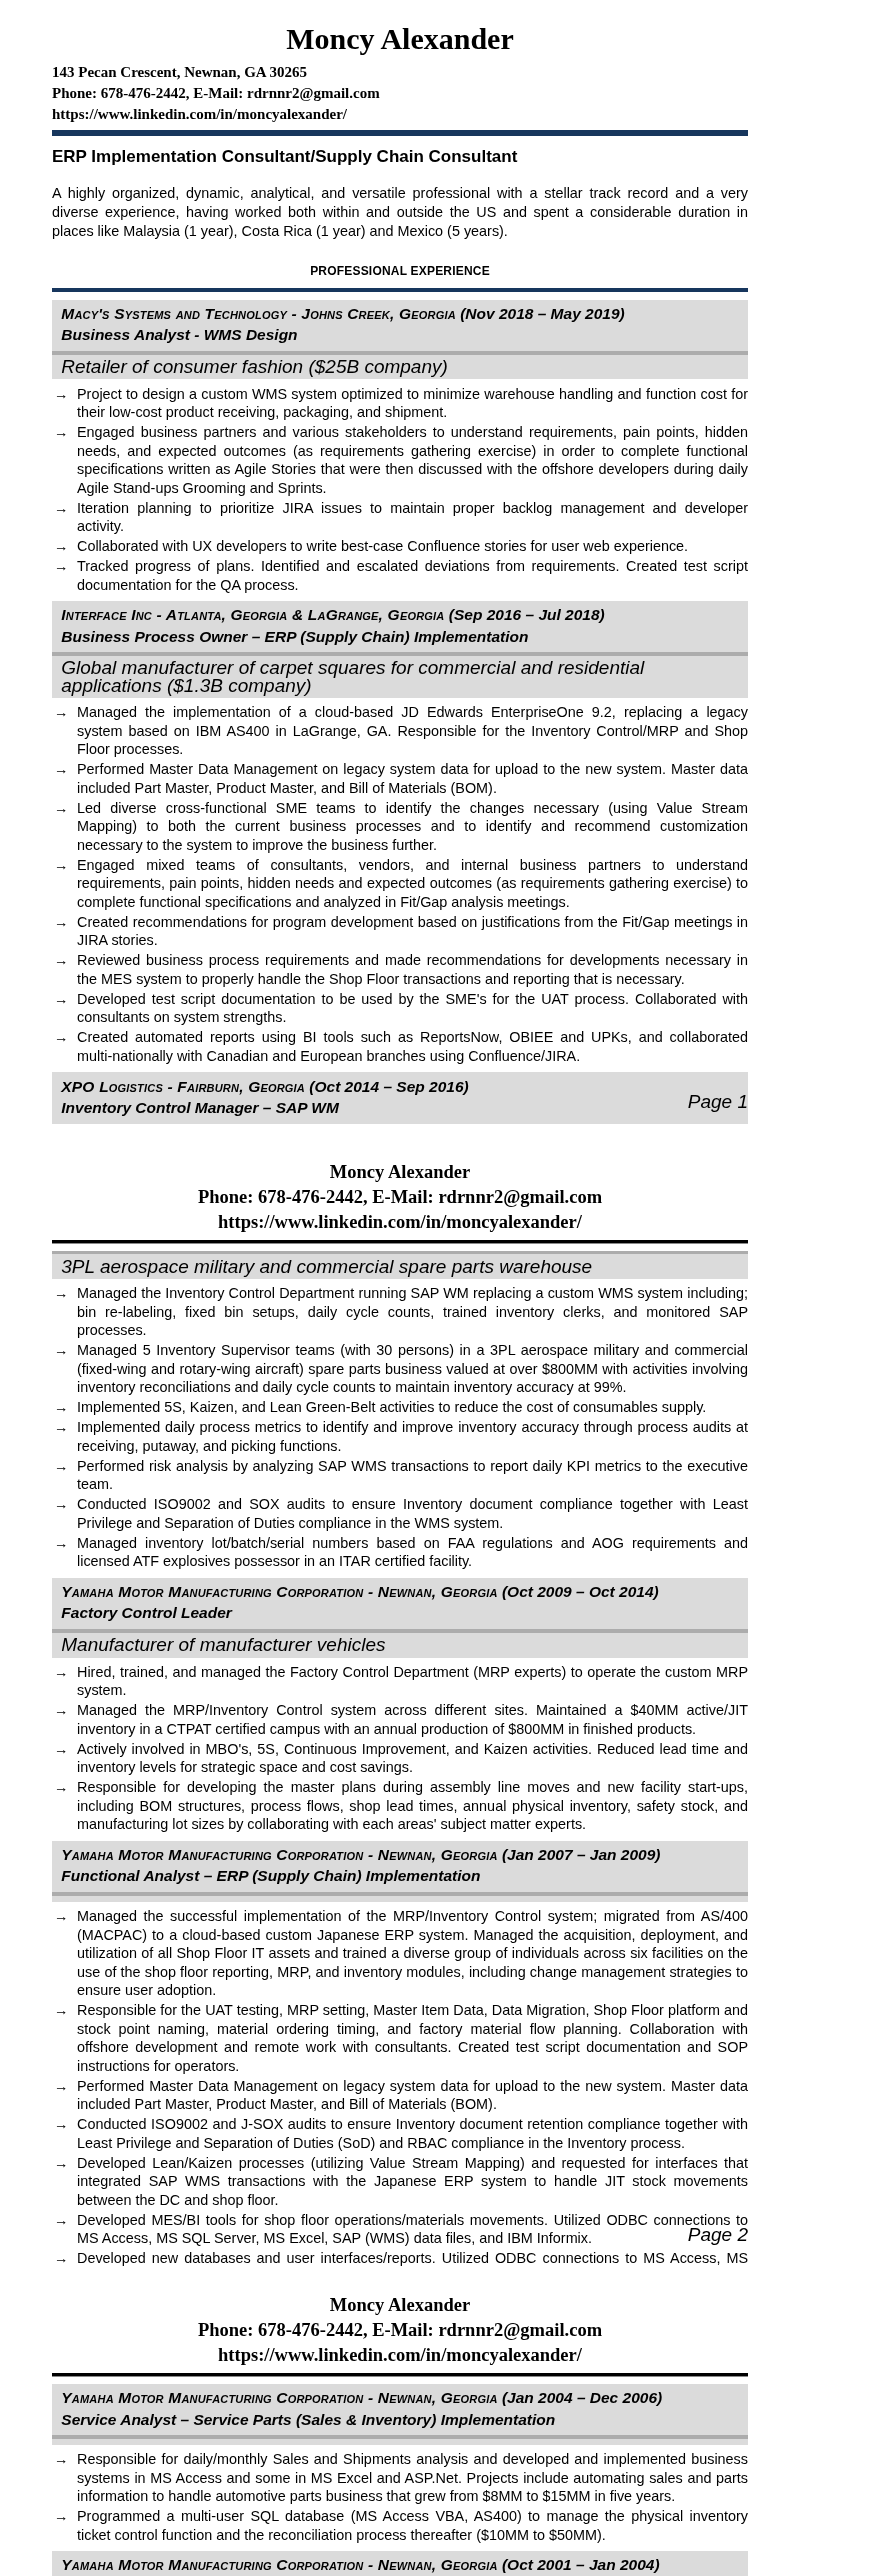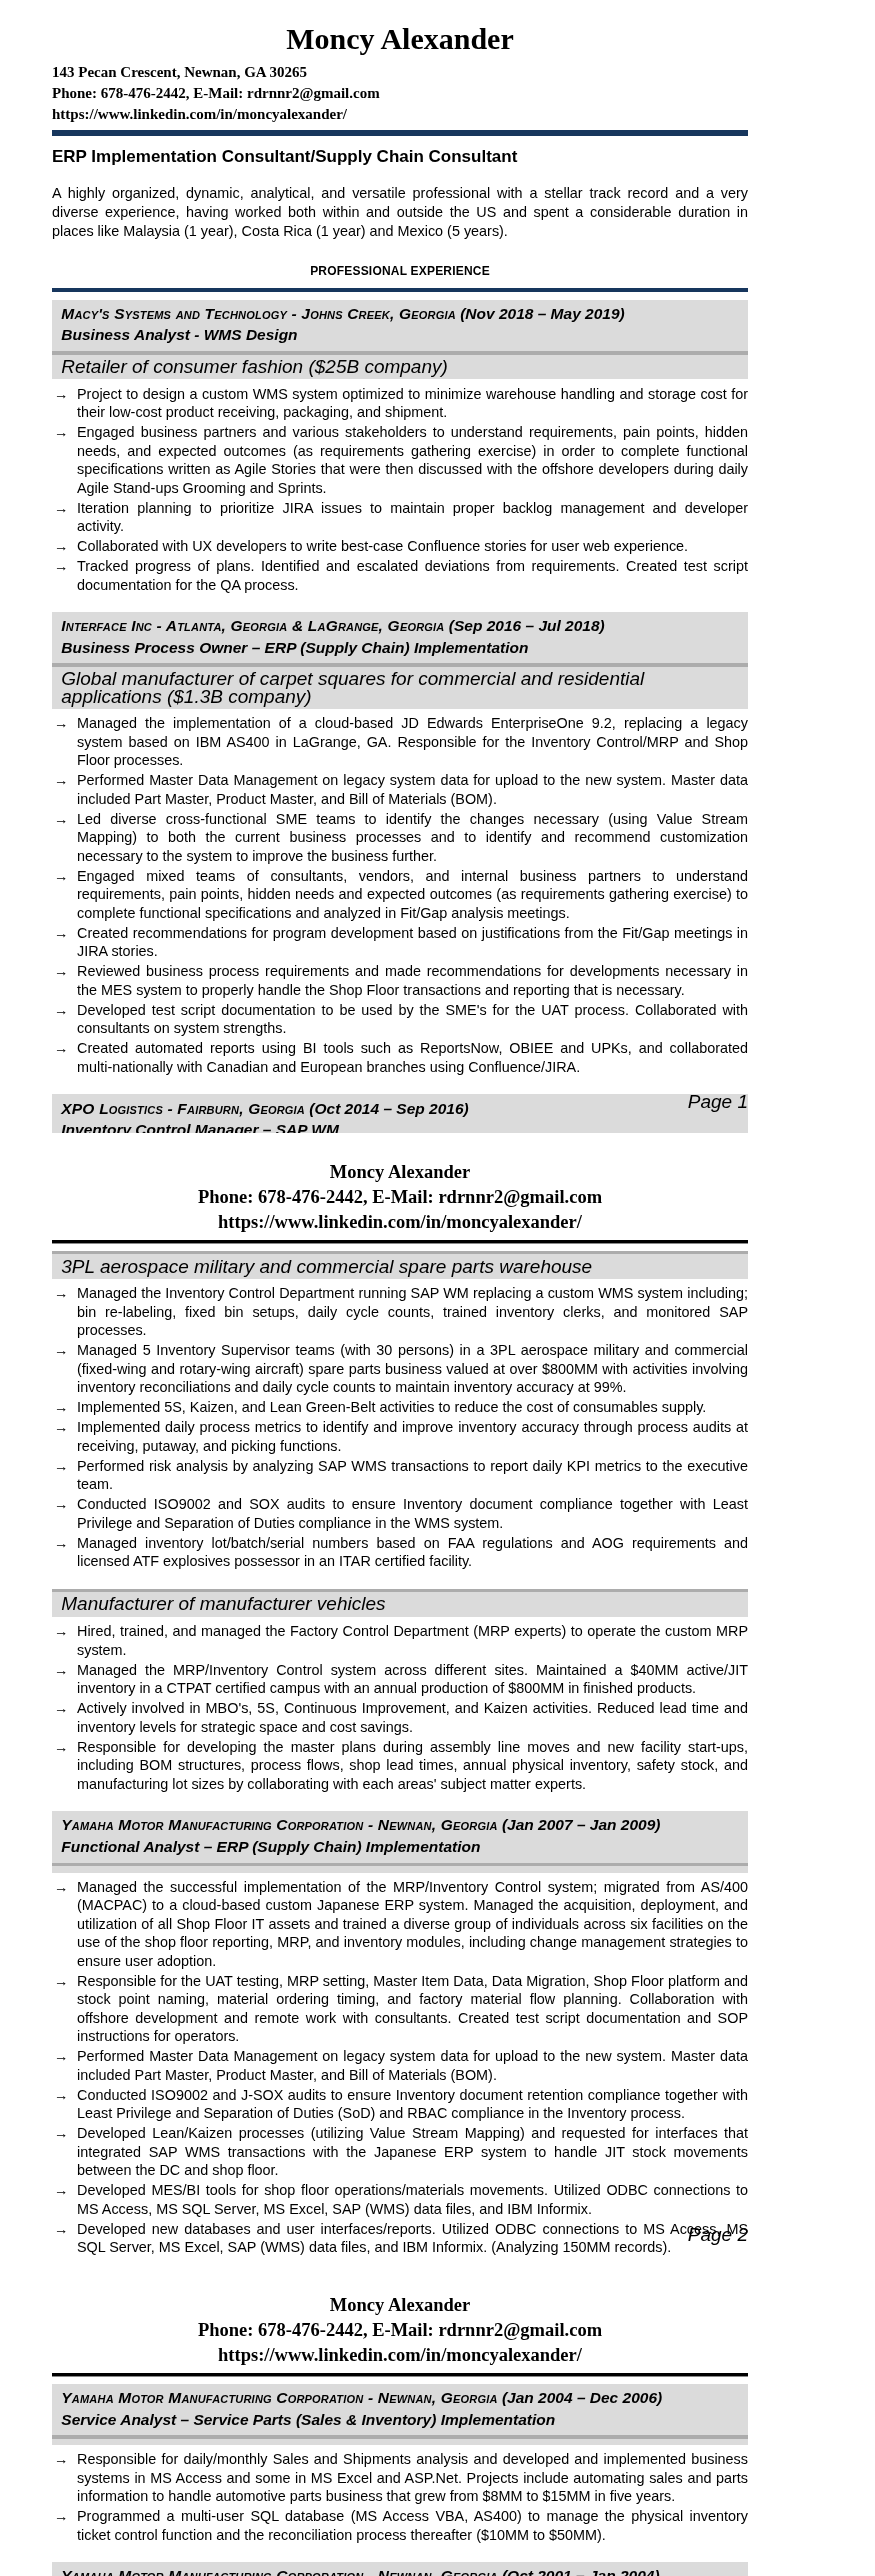--- a/index.html
+++ b/index.html
@@ -31,21 +31,21 @@
 
   .rule-navy { height:5.2px; background:var(--navy,#17365D); margin-top:7.2px; }
   .rule-navy.thin { height:4.1px; margin-top:4.6px; }
   .rule-black { height:4.1px; background:var(--black,#000); margin-top:7.2px; border-bottom:1.5px solid #8a8a8a; }
 
   .role-title { text-align:left; font-weight:700; font-size:17px; margin-top:11.3px; }
   .summary { font-size:14.4px; line-height:19px; text-align:justify; margin:17.5px 0 0 0; }
   .section-heading { text-align:center; font-weight:700; font-size:12px; letter-spacing:0.2px; margin-top:23px; }
 
   
-  .job { margin-top:18px; }
+  .job { margin-top:7px; }
   .job.first { margin-top:7.2px; }
   .job-head { background:var(--gray,#DBDBDB); padding:4.1px 9.3px 5.2px 9.3px; }
   .job-company-line { font-size:15.5px; font-weight:700; font-style:italic; line-height:20.6px; }
   .jc { font-variant:small-caps; letter-spacing:0.2px; }
   .job-title { font-size:15.5px; font-weight:700; font-style:italic; line-height:20.6px; margin-top:1px; }
   .job-sep { height:3.6px; background:var(--sep,#ACACAC); }
   .job-note { background:var(--gray,#DBDBDB); font-style:italic; font-size:19px; line-height:17.5px; padding:3.1px 9.3px 4.1px 9.3px; }
   .job-note.empty { height:6.2px; padding:0; }
 
   .bullets { margin-top:5.2px; }
@@ -72,21 +72,21 @@
   <div>
       <div class="job first">
     <div class="job-head">
       <div class="job-company-line"><span class="jc">Macy's Systems and Technology - Johns Creek, Georgia</span><span class="jd"> (Nov 2018 – May 2019)</span></div>
       <div class="job-title">Business Analyst - WMS Design</div>
     </div>
     <div class="job-sep"></div>
     <div class="job-note">Retailer of consumer fashion ($25B company)</div>
   </div>
       <div class="bullets">
-        <div class="bullet"><span class="arrow">→</span><span class="btext">Project to design a custom WMS system optimized to minimize warehouse handling and storage cost for their low-cost product receiving, packaging, and shipment.</span></div>
+        <div class="bullet"><span class="arrow">→</span><span class="btext">Project to design a custom WMS system optimized to minimize warehouse handling and function cost for their low-cost product receiving, packaging, and shipment.</span></div>
         <div class="bullet"><span class="arrow">→</span><span class="btext">Engaged business partners and various stakeholders to understand requirements, pain points, hidden needs, and expected outcomes (as requirements gathering exercise) in order to complete functional specifications written as Agile Stories that were then discussed with the offshore developers during daily Agile Stand-ups Grooming and Sprints.</span></div>
         <div class="bullet"><span class="arrow">→</span><span class="btext">Iteration planning to prioritize JIRA issues to maintain proper backlog management and developer activity.</span></div>
         <div class="bullet"><span class="arrow">→</span><span class="btext">Collaborated with UX developers to write best-case Confluence stories for user web experience.</span></div>
         <div class="bullet"><span class="arrow">→</span><span class="btext">Tracked progress of plans. Identified and escalated deviations from requirements. Created test script documentation for the QA process.</span></div>
       </div>
       <div class="job">
     <div class="job-head">
       <div class="job-company-line"><span class="jc">Interface Inc - Atlanta, Georgia &amp; LaGrange, Georgia</span><span class="jd"> (Sep 2016 – Jul 2018)</span></div>
       <div class="job-title">Business Process Owner – ERP (Supply Chain) Implementation</div>
     </div>
@@ -130,20 +130,24 @@
       <div class="bullets">
         <div class="bullet"><span class="arrow">→</span><span class="btext">Managed the Inventory Control Department running SAP WM replacing a custom WMS system including; bin re-labeling, fixed bin setups, daily cycle counts, trained inventory clerks, and monitored SAP processes.</span></div>
         <div class="bullet"><span class="arrow">→</span><span class="btext">Managed 5 Inventory Supervisor teams (with 30 persons) in a 3PL aerospace military and commercial (fixed-wing and rotary-wing aircraft) spare parts business valued at over $800MM with activities involving inventory reconciliations and daily cycle counts to maintain inventory accuracy at 99%.</span></div>
         <div class="bullet"><span class="arrow">→</span><span class="btext">Implemented 5S, Kaizen, and Lean Green-Belt activities to reduce the cost of consumables supply.</span></div>
         <div class="bullet"><span class="arrow">→</span><span class="btext">Implemented daily process metrics to identify and improve inventory accuracy through process audits at receiving, putaway, and picking functions.</span></div>
         <div class="bullet"><span class="arrow">→</span><span class="btext">Performed risk analysis by analyzing SAP WMS transactions to report daily KPI metrics to the executive team.</span></div>
         <div class="bullet"><span class="arrow">→</span><span class="btext">Conducted ISO9002 and SOX audits to ensure Inventory document compliance together with Least Privilege and Separation of Duties compliance in the WMS system.</span></div>
         <div class="bullet"><span class="arrow">→</span><span class="btext">Managed inventory lot/batch/serial numbers based on FAA regulations and AOG requirements and licensed ATF explosives possessor in an ITAR certified facility.</span></div>
       </div>
       <div class="job">
+    <div class="job-head">
+      <div class="job-company-line"><span class="jc">Yamaha Motor Manufacturing Corporation - Newnan, Georgia</span><span class="jd"> (Oct 2009 – Oct 2014)</span></div>
+      <div class="job-title">Factory Control Leader</div>
+    </div>
     <div class="job-sep"></div>
     <div class="job-note">Manufacturer of manufacturer vehicles</div>
   </div>
       <div class="bullets">
         <div class="bullet"><span class="arrow">→</span><span class="btext">Hired, trained, and managed the Factory Control Department (MRP experts) to operate the custom MRP system.</span></div>
         <div class="bullet"><span class="arrow">→</span><span class="btext">Managed the MRP/Inventory Control system across different sites. Maintained a $40MM active/JIT inventory in a CTPAT certified campus with an annual production of $800MM in finished products.</span></div>
         <div class="bullet"><span class="arrow">→</span><span class="btext">Actively involved in MBO's, 5S, Continuous Improvement, and Kaizen activities. Reduced lead time and inventory levels for strategic space and cost savings.</span></div>
         <div class="bullet"><span class="arrow">→</span><span class="btext">Responsible for developing the master plans during assembly line moves and new facility start-ups, including BOM structures, process flows, shop lead times, annual physical inventory, safety stock, and manufacturing lot sizes by collaborating with each areas' subject matter experts.</span></div>
       </div>
       <div class="job">

